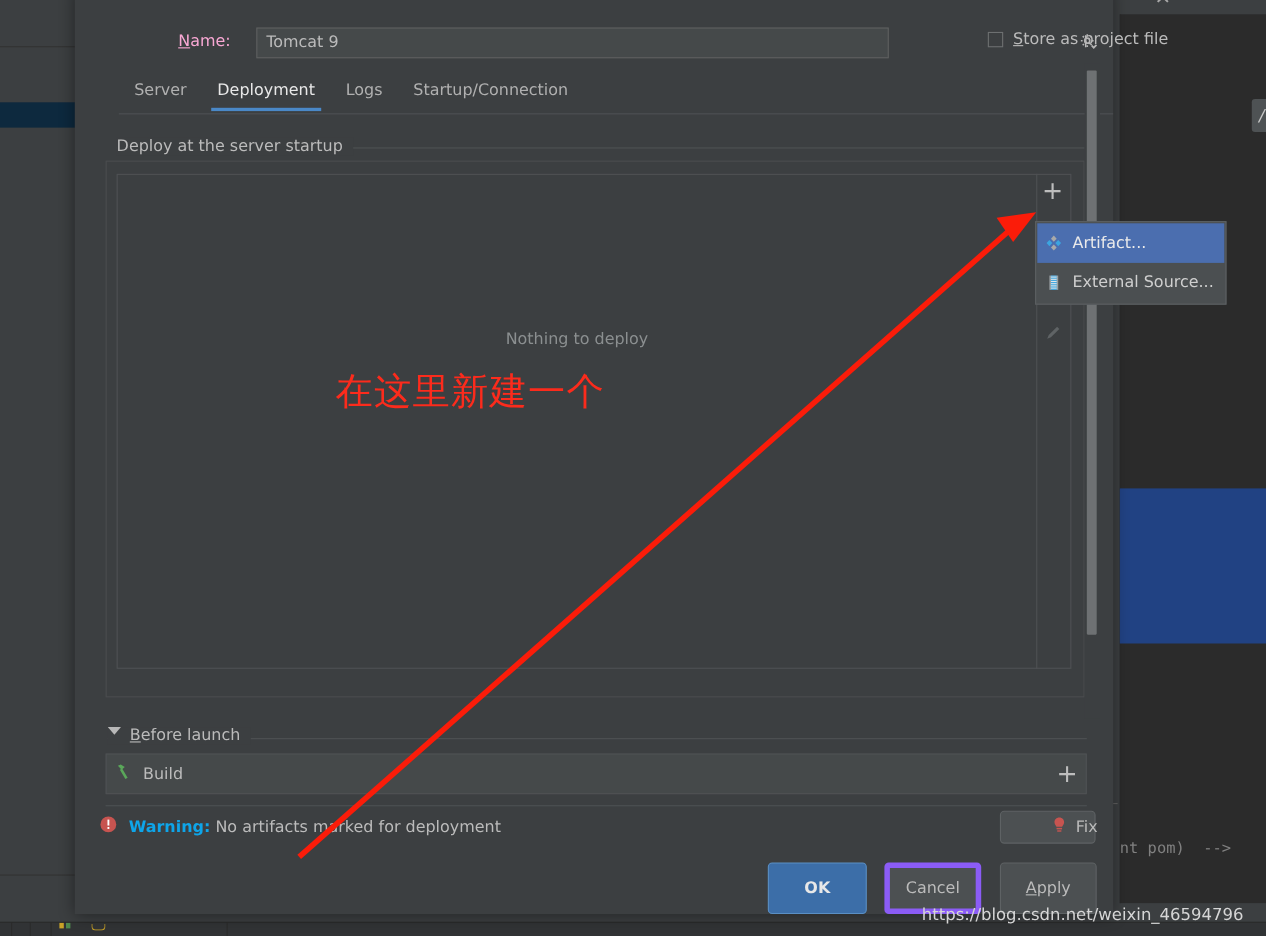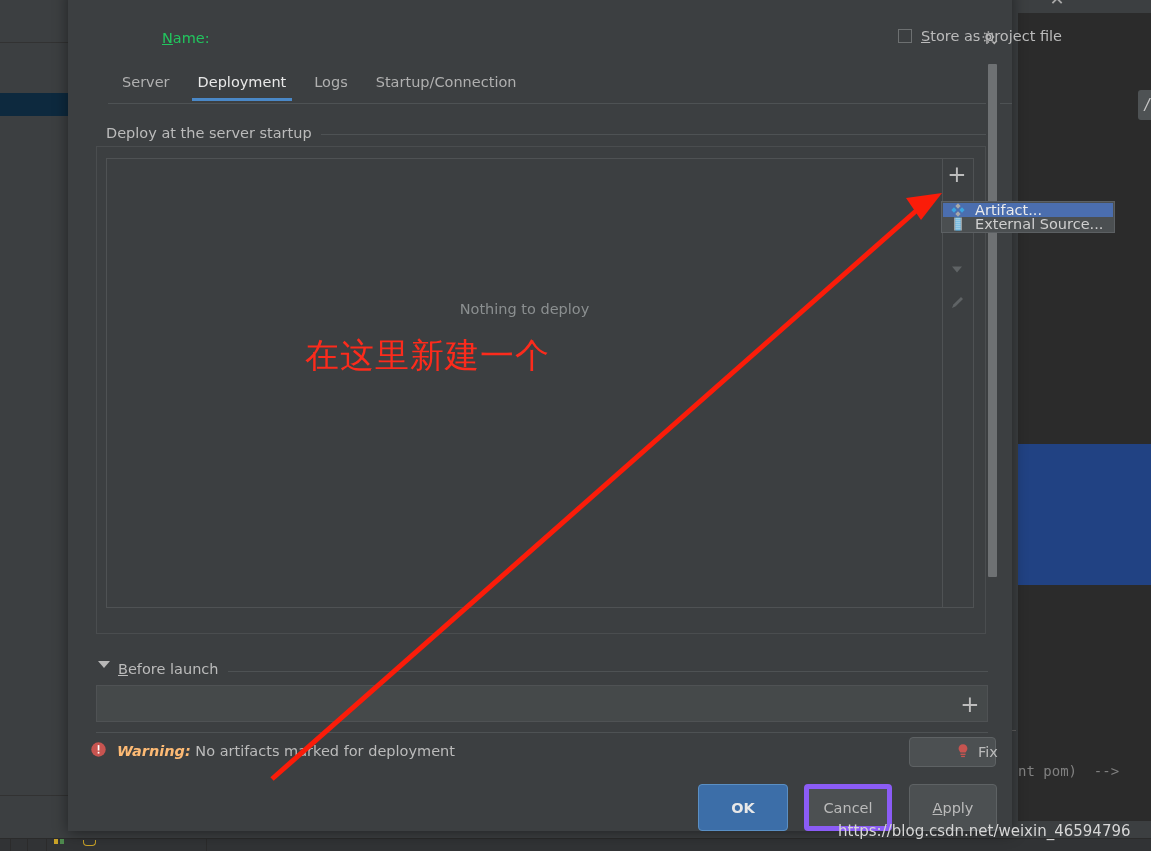--- a/index.html
+++ b/index.html
@@ -142,21 +142,21 @@
   
   #name-row {
     position: absolute;
     left: 94px; top: 37px;
     width: 900px; height: 30px;
   }
   #name-label {
     position: absolute;
     left: 0px; top: 5px;
     font-size: 14.5px;
-    color: #22c55e;
+    color: #f9a8d4;
   }
   #name-label u { text-decoration: underline; }
   #name-input {
     position: absolute;
     left: 71px; top: 0px;
     width: 575px; height: 28px;
     background: #45494a;
     border: 1px solid #5e6060;
     color: #bbbbbb;
     font-family: "DejaVu Sans", "Liberation Sans", sans-serif;
@@ -378,21 +378,21 @@
     position: absolute;
     left: 22px; top: 753px;
     display: flex;
     align-items: center;
     gap: 10px;
   }
   #warning-text {
     font-size: 14.5px;
     color: #bbbbbb;
   }
-  #warning-text b { color: #fdba74; font-style: italic; }
+  #warning-text b { color: #0ea5e9; }
   #btn-fix {
     position: absolute;
     left: 841px; top: 749px;
     width: 87px; height: 30px;
     background: #4c5052;
     border: 1px solid #5e6264;
     border-radius: 4px;
     display: flex;
     align-items: center;
     justify-content: center;
@@ -442,21 +442,21 @@
     position: absolute;
     left: 941px; top: 201px;
     width: 174px;
     background: #4b4f51;
     border: 1px solid #5c6063;
     box-sizing: border-box;
     z-index: 50;
     padding: 1px;
   }
   .menu-item {
-    height: 14px;
+    height: 36px;
     display: flex;
     align-items: center;
     gap: 9px;
     padding-left: 7px;
     font-size: 14.5px;
     color: #cfcfcf;
     cursor: pointer;
     box-sizing: border-box;
   }
   .menu-item.selected {
@@ -509,20 +509,21 @@
 <div id="ide-bottom-dot-a"></div>
 <div id="ide-bottom-dot-b"></div>
 <div id="ide-bottom-curve"></div>
 
 <div id="dialog">
 
   <div id="dialog-close">✕</div>
 
   <div id="name-row">
     <div id="name-label"><u>N</u>ame:</div>
+    <input id="name-input" type="text" value="Tomcat 9" style="">
     <div id="store-checkbox-wrap">
       <div id="store-checkbox"></div>
       <div id="store-label"><u>S</u>tore as project file</div>
     </div>
   </div>
   <div id="gear-icon">
     <svg width="18" height="18" viewBox="0 0 18 18">
       <g fill="none" stroke="#b5b5b5" stroke-width="1.5">
         <circle cx="8.4" cy="8" r="2.3"></circle>
         <path d="M8.4 2.2v1.6M8.4 12.2v1.6M2.6 8h1.6M12.6 8h1.6M4.3 3.9l1.1 1.1M11.4 11l1.1 1.1M12.5 3.9l-1.1 1.1M5.4 11l-1.1 1.1"></path>
@@ -576,20 +577,29 @@
   <div id="dialog-scrollbar-track"></div>
   <div id="dialog-scrollbar-thumb"></div>
 
   <div id="before-launch-line"></div>
   <div id="before-launch-row">
     <div id="before-launch-arrow"></div>
     <div id="before-launch-label"><u>B</u>efore launch</div>
   </div>
 
   <div id="before-launch-list"></div>
+  <div id="build-row">
+    <span>
+      <svg width="18" height="18" viewBox="0 0 18 18">
+        <path d="M3.2 3.2 L6.6 6.8 L9.4 4.2 L5.8 2.0 Z" fill="#5aa75a"></path>
+        <path d="M6.0 6.2 L11.0 14.6" stroke="#5aa75a" stroke-width="2.4" fill="none"></path>
+      </svg>
+    </span>
+    <span id="build-label">Build</span>
+  </div>
   <div id="btn-add-before-launch">
     <span>+</span>
   </div>
   <div id="before-launch-bottom-line"></div>
 
   <div id="warning-row">
     <span>
       <svg width="17" height="17" viewBox="0 0 17 17">
         <circle cx="8.5" cy="8.5" r="7.2" fill="#c75450"></circle>
         <rect x="7.7" y="4.1" width="1.7" height="5.4" fill="#ffffff"></rect>

